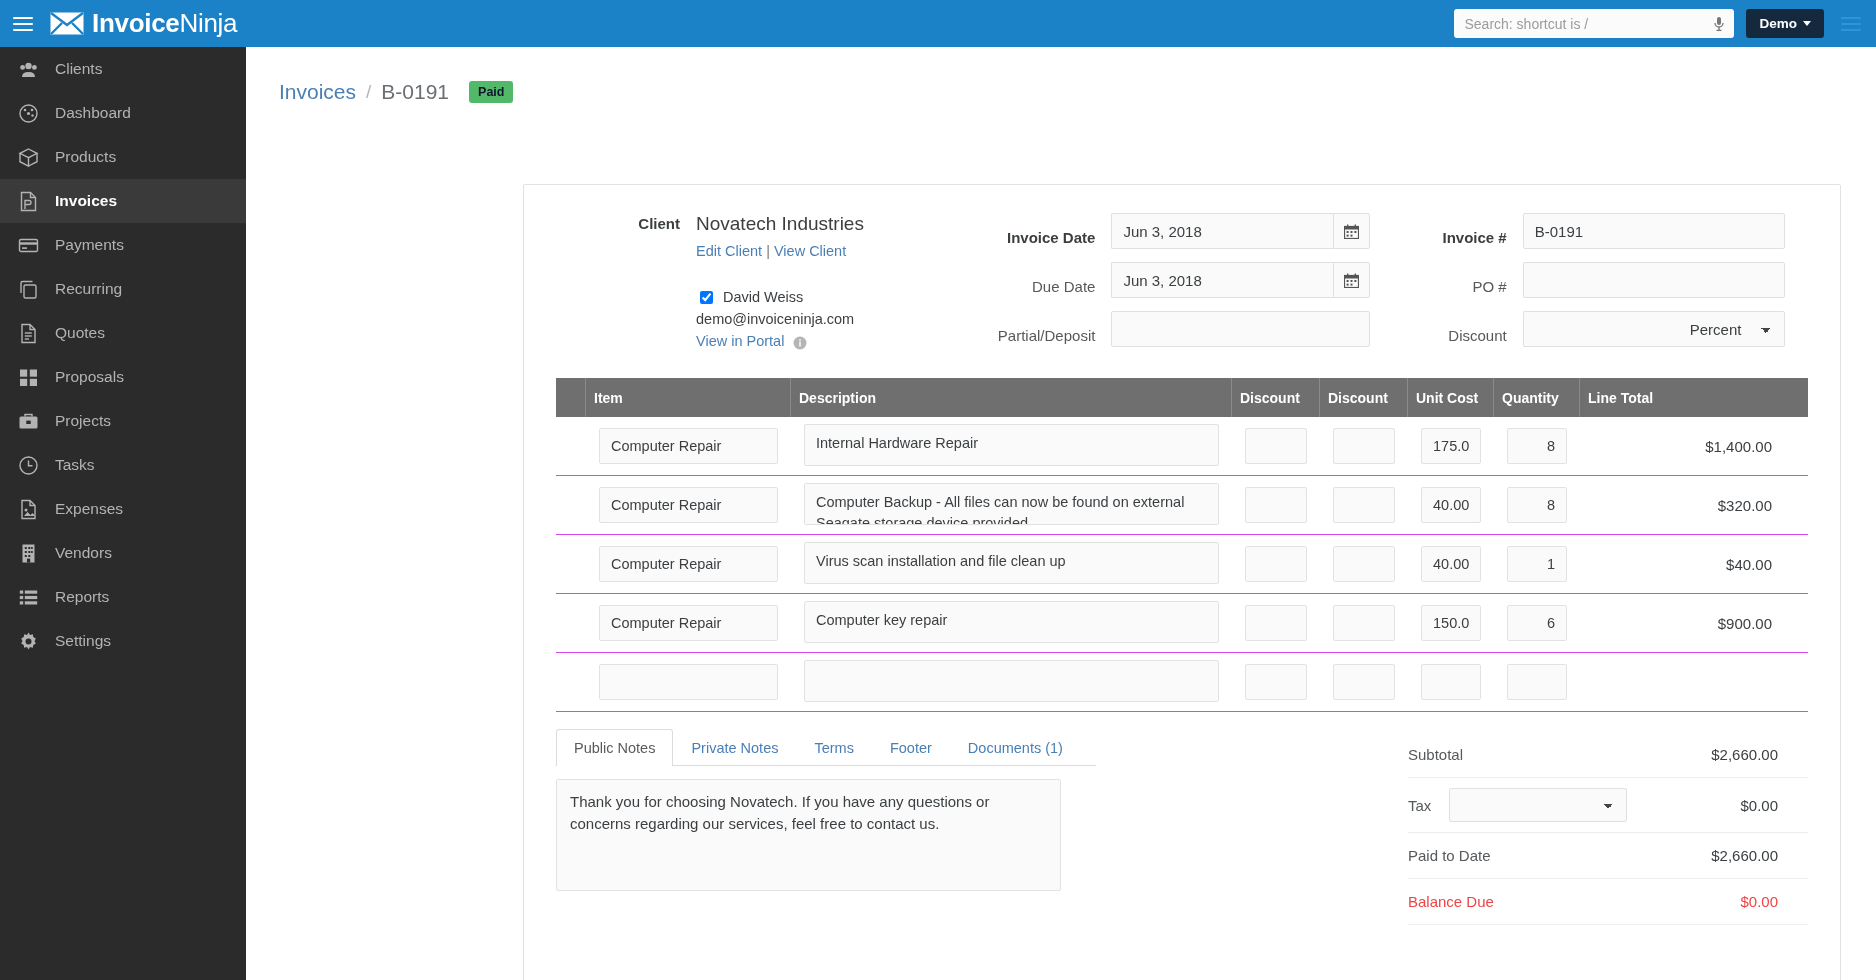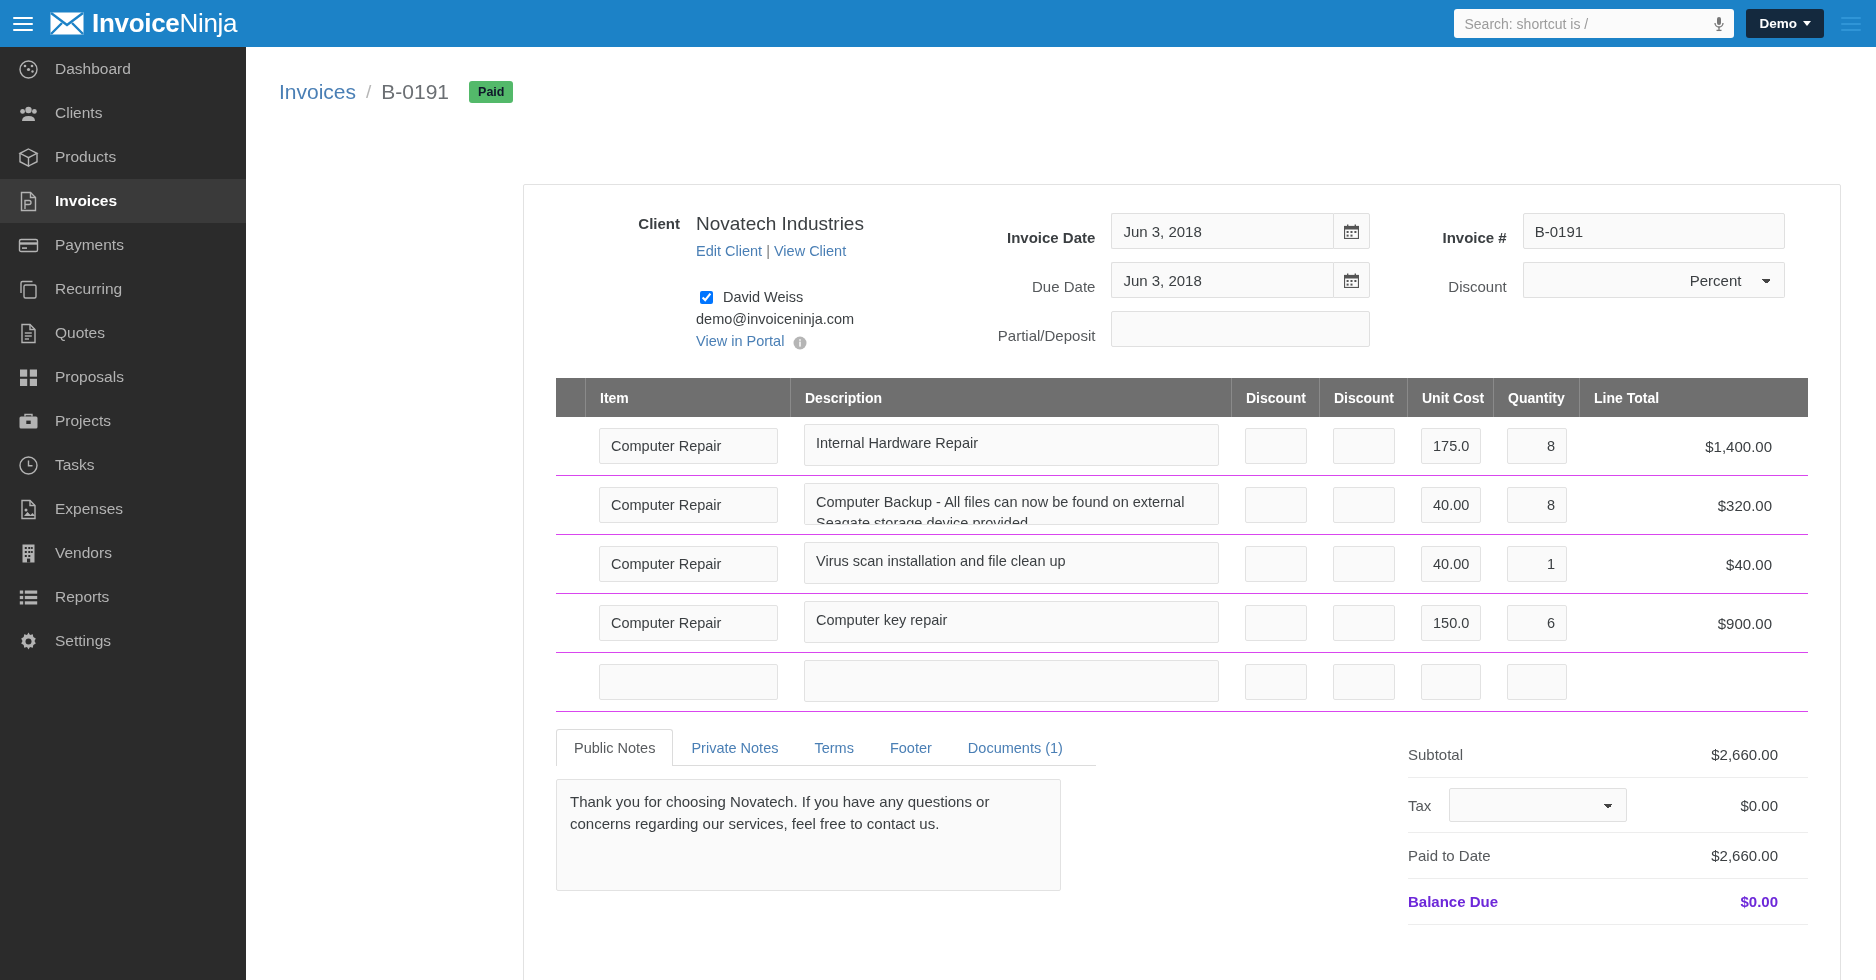--- a/index.html
+++ b/index.html
@@ -133,21 +133,21 @@
   .portal-row{ display:flex; align-items:center; gap:9px; margin-top:1px;}
   .portal-row a{ color:#4a7fb5; text-decoration:none; cursor:pointer;}
   .info-ico{ width:14px; height:14px; }
 
   
   .tbl{ margin:18px 32px 0 32px; }
   .tbl-head{
     display:flex; background:#6f6f6f; color:#ffffff; height:39px; align-items:center;
     font-size:14px; font-weight:bold;
   }
-  .th{ padding-left:14px; border-left:1px solid #8a8a8a; height:39px; display:flex; align-items:center;}
+  .th{ padding-left:8px; border-left:1px solid #8a8a8a; height:39px; display:flex; align-items:center;}
   .th:first-child{ border-left:none; }
   .c-handle{ width:29px; }
   .c-item{ width:205px; }
   .c-desc{ width:441px; }
   .c-disc1{ width:88px; }
   .c-disc2{ width:88px; }
   .c-unit{ width:86px; }
   .c-qty{ width:86px; }
   .c-total{ width:219px; }
 
@@ -189,21 +189,21 @@
   }
 
   .totals{ margin-left:auto; width:400px; padding-top:4px;}
   .tot-row{
     display:flex; align-items:center; justify-content:space-between;
     border-bottom:1px solid #ededed; padding:14px 30px 14px 0; font-size:15px; color:#3b3f42;
   }
   .tot-row.tax{ padding:10px 30px 10px 0; }
   .tot-row.last{ border-bottom:1px solid #ededed; font-weight:bold; }
   .tot-label{ color:#56595c; }
-  .tot-row.last .tot-label, .tot-row.last .tot-val{ color:#6d28d9; font-weight:bold; }
+  .tot-row.last .tot-label, .tot-row.last .tot-val{ color:#ef4444; font-weight:normal; }
   .tax-sel{
     width:178px; height:34px; border:1px solid #e0e0e0; background:#fafafa;
     border-radius:2px; -webkit-appearance:none; appearance:none; outline:none;
     background-image:linear-gradient(45deg,transparent 50%,#444 50%),linear-gradient(135deg,#444 50%,transparent 50%);
     background-position:calc(100% - 18px) 15px, calc(100% - 13px) 15px;
     background-size:5px 5px,5px 5px; background-repeat:no-repeat;
     font-family:"Liberation Sans", sans-serif; font-size:14px;
   }
   .tax-mid{ display:flex; align-items:center; gap:18px;}
 </style>
@@ -254,39 +254,39 @@
           <span></span>
         </div>
     </div>
   </div>
 </div>
 
 <nav class="sidebar" id="sidebar">
     <div class="side-item">
       <span class="side-ico">
         <svg width="21" height="21" viewBox="0 0 21 21">
+          <circle cx="10.5" cy="7" r="3.2" fill="#b3b3b3"></circle>
+          <circle cx="4.6" cy="8.4" r="2.4" fill="#b3b3b3"></circle>
+          <circle cx="16.4" cy="8.4" r="2.4" fill="#b3b3b3"></circle>
+          <path d="M4 18 q0-5 6.5-5 t6.5 5z" fill="#b3b3b3"></path>
+        </svg>
+      </span>
+      <span>Clients</span>
+    </div>
+    <div class="side-item">
+      <span class="side-ico">
+        <svg width="21" height="21" viewBox="0 0 21 21">
           <circle cx="10.5" cy="10.5" r="8.5" stroke="#b3b3b3" stroke-width="1.4" fill="none"></circle>
           <circle cx="10.5" cy="10.5" r="1.6" fill="#b3b3b3"></circle>
           <circle cx="7" cy="7" r="1.3" fill="#b3b3b3"></circle>
           <circle cx="14" cy="7" r="1.3" fill="#b3b3b3"></circle>
           <circle cx="14.5" cy="12.5" r="1.2" fill="#b3b3b3"></circle>
         </svg>
       </span>
       <span>Dashboard</span>
-    </div>
-    <div class="side-item">
-      <span class="side-ico">
-        <svg width="21" height="21" viewBox="0 0 21 21">
-          <circle cx="10.5" cy="7" r="3.2" fill="#b3b3b3"></circle>
-          <circle cx="4.6" cy="8.4" r="2.4" fill="#b3b3b3"></circle>
-          <circle cx="16.4" cy="8.4" r="2.4" fill="#b3b3b3"></circle>
-          <path d="M4 18 q0-5 6.5-5 t6.5 5z" fill="#b3b3b3"></path>
-        </svg>
-      </span>
-      <span>Clients</span>
     </div>
     <div class="side-item">
       <span class="side-ico">
         <svg width="21" height="21" viewBox="0 0 21 21">
           <path d="M10.5 2 L19 6.3 L10.5 10.6 L2 6.3 Z" stroke="#b3b3b3" stroke-width="1.4" fill="none"></path>
           <path d="M2 6.3 V14.7 L10.5 19 V10.6" stroke="#b3b3b3" stroke-width="1.4" fill="none"></path>
           <path d="M19 6.3 V14.7 L10.5 19" stroke="#b3b3b3" stroke-width="1.4" fill="none"></path>
         </svg>
       </span>
       <span>Products</span>
@@ -502,20 +502,24 @@
           <input class="inp" style="width: 259px;" value="">
         </div>
       </div>
 
       <div class="col-c">
         <div class="fld-row">
           <div class="fld-label bold" style="width:120px;">Invoice #</div>
           <input class="inp" style="width: 262px;" value="B-0191">
         </div>
         <div class="fld-row">
+          <div class="fld-label" style="width:120px;">PO #</div>
+          <input class="inp" style="width: 262px;" value="">
+        </div>
+        <div class="fld-row">
           <div class="fld-label" style="width:120px;">Discount</div>
           <div class="inp-group">
             <input class="inp" style="width: 156px;" value="">
             <select class="sel" style="width:106px;" id="discount-select"><option>Percent</option><option>Amount</option></select>
           </div>
         </div>
       </div>
     </div>
 
     <div class="tbl">

